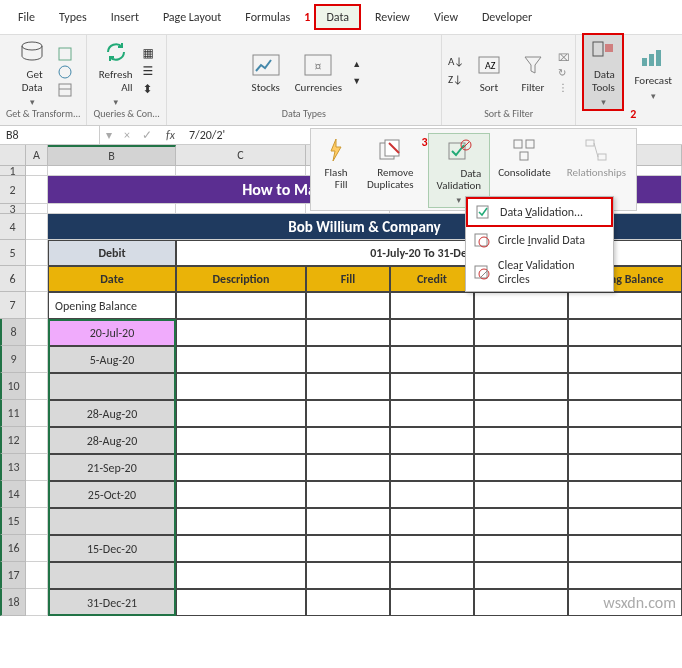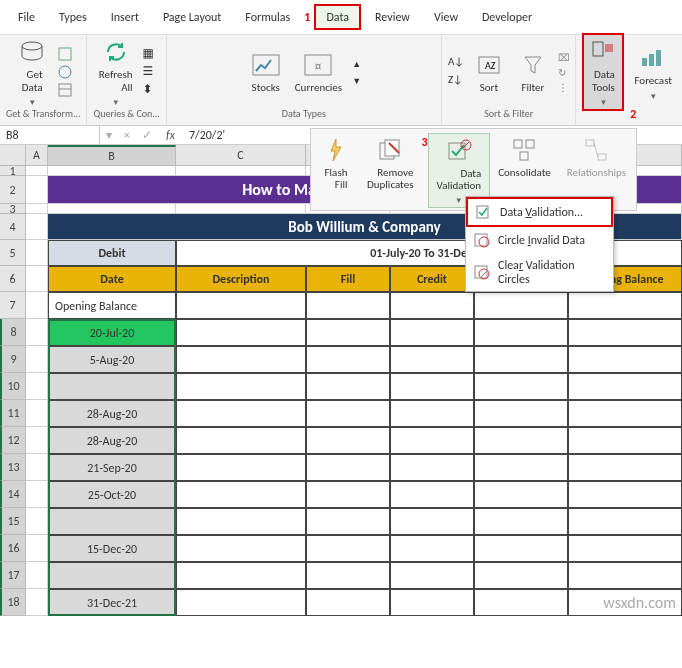--- a/index.html
+++ b/index.html
@@ -436,21 +436,21 @@
         <div class="cell data-cell colC r-data"></div>
         <div class="cell data-cell colD r-data"></div>
         <div class="cell data-cell colE r-data"></div>
         <div class="cell data-cell colF r-data"></div>
         <div class="cell data-cell colG r-data"></div>
       </div>
 
       <div id="date-rows">
           <div class="row">
             <div class="cell colA r-data"></div>
-            <div class="cell date-cell sel colB r-data" style="background: #22c55e;">20-Jul-20</div>
+            <div class="cell date-cell sel colB r-data" style="background: #f0abfc;">20-Jul-20</div>
             <div class="cell data-cell colC r-data"></div>
             <div class="cell data-cell colD r-data"></div>
             <div class="cell data-cell colE r-data"></div>
             <div class="cell data-cell colF r-data"></div>
             <div class="cell data-cell colG r-data"></div>
           </div>
           <div class="row">
             <div class="cell colA r-data"></div>
             <div class="cell date-cell sel colB r-data">5-Aug-20</div>
             <div class="cell data-cell colC r-data"></div>

